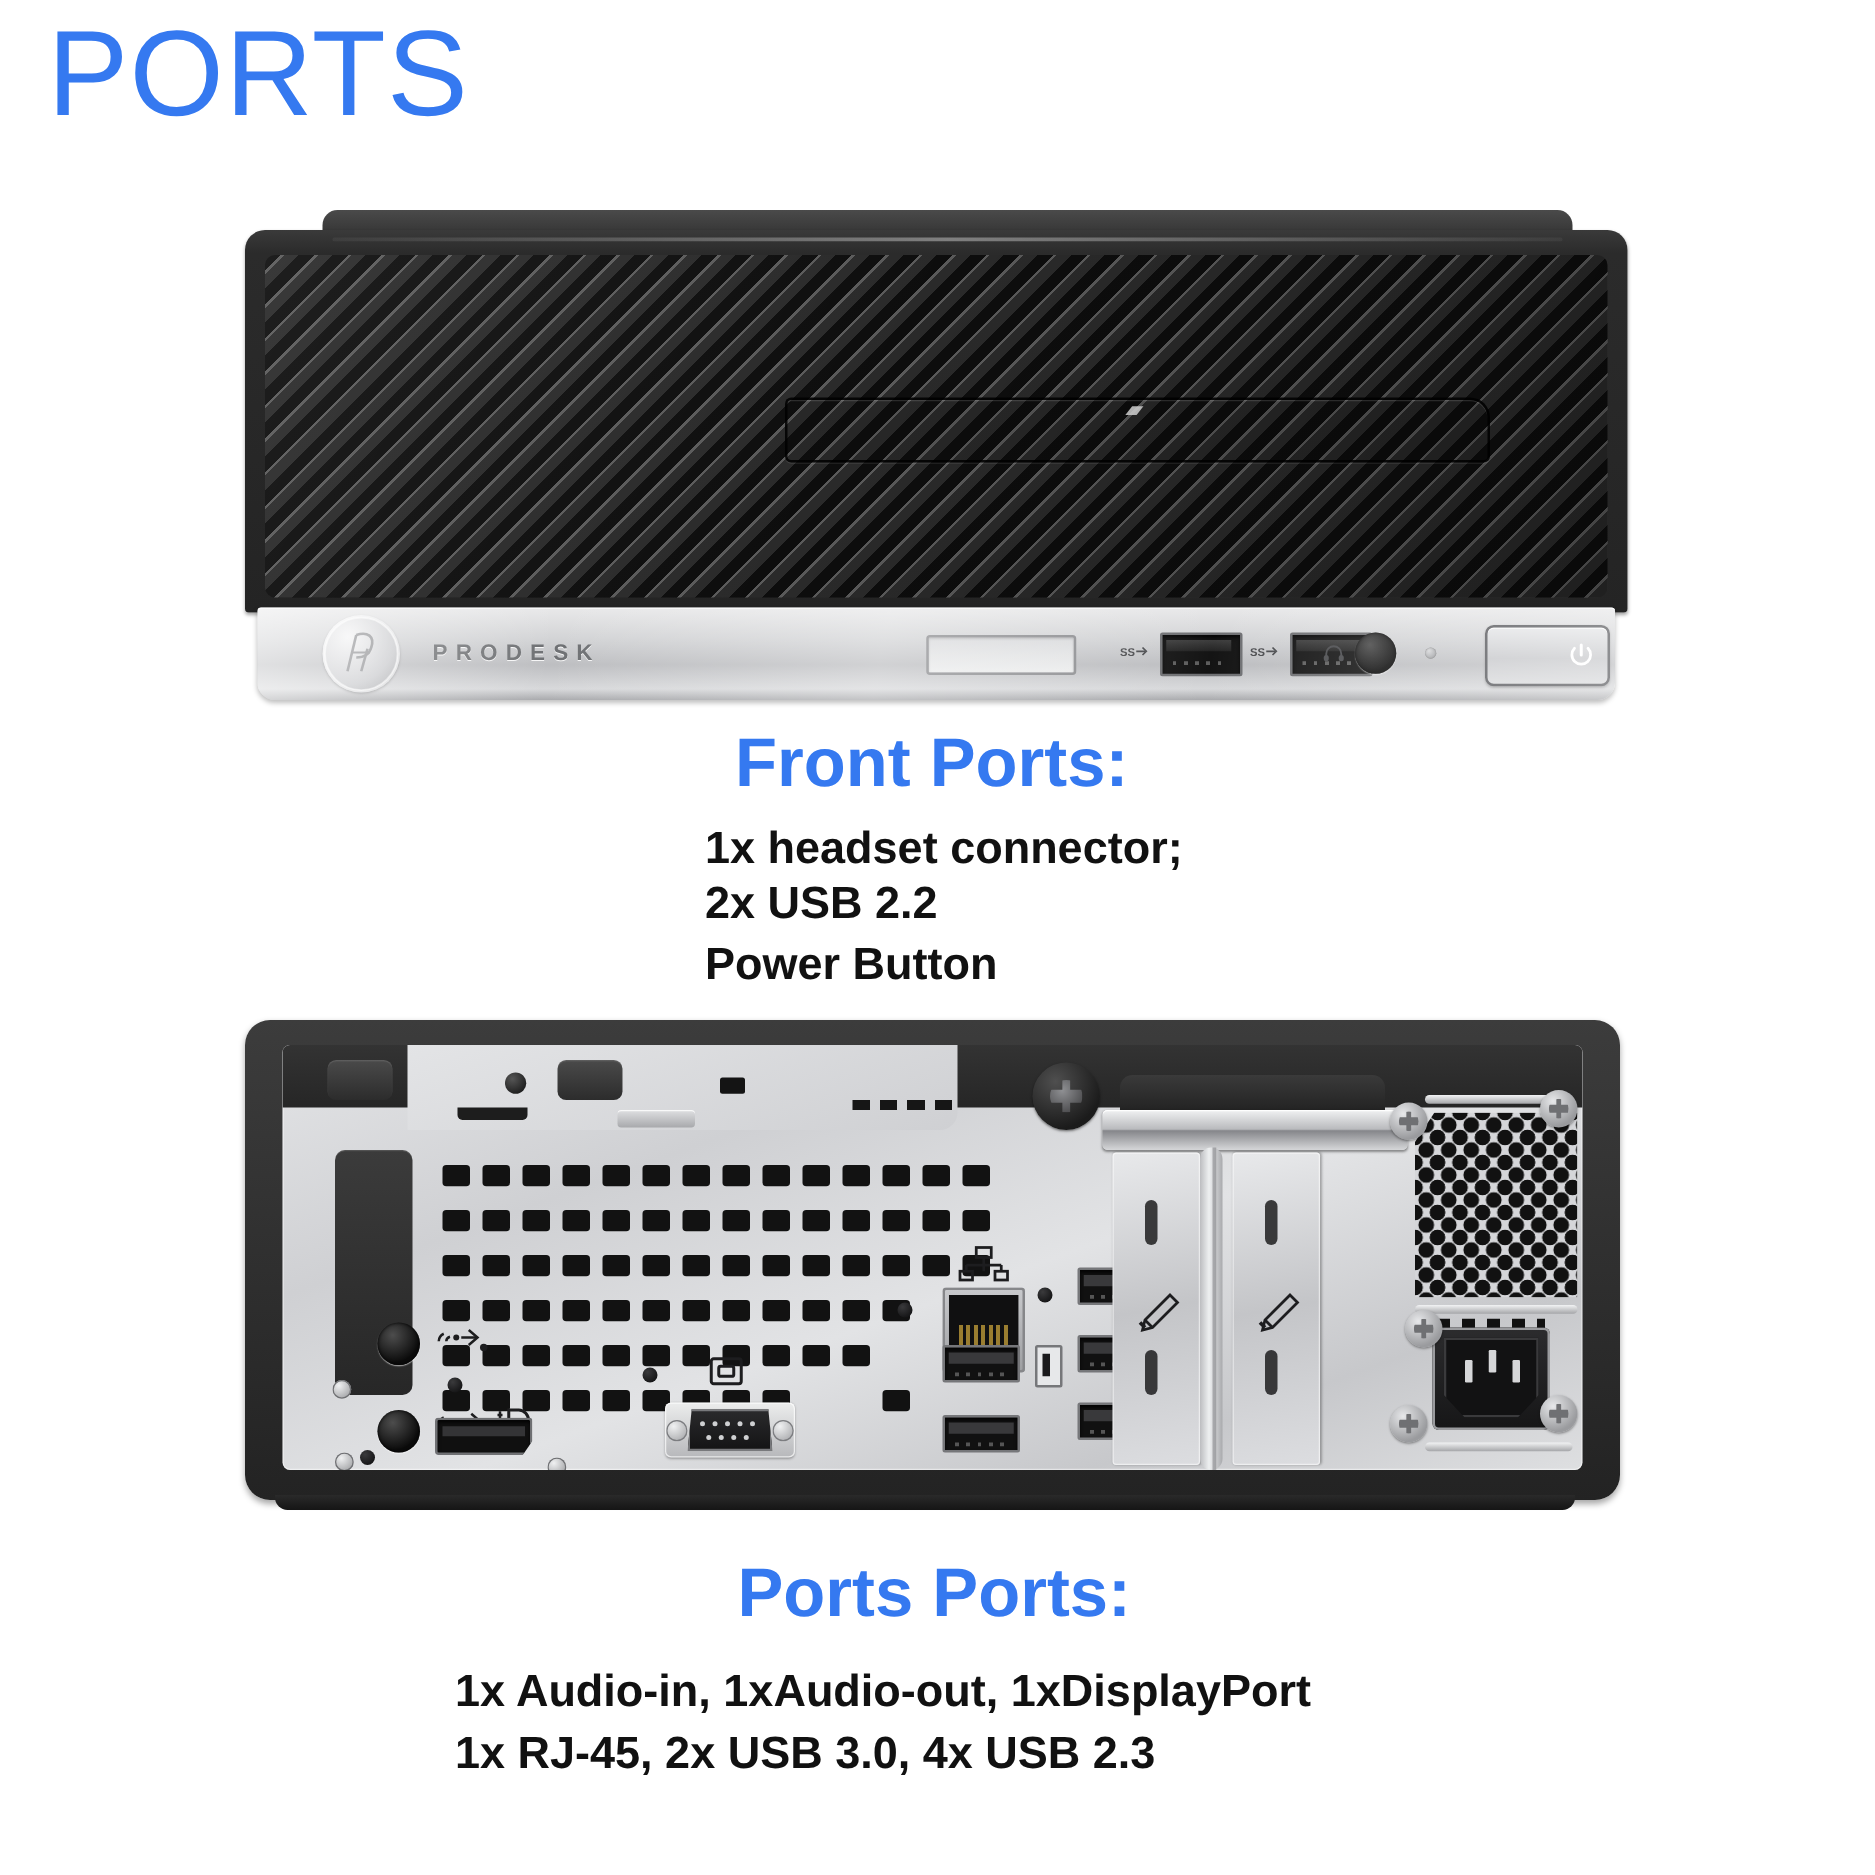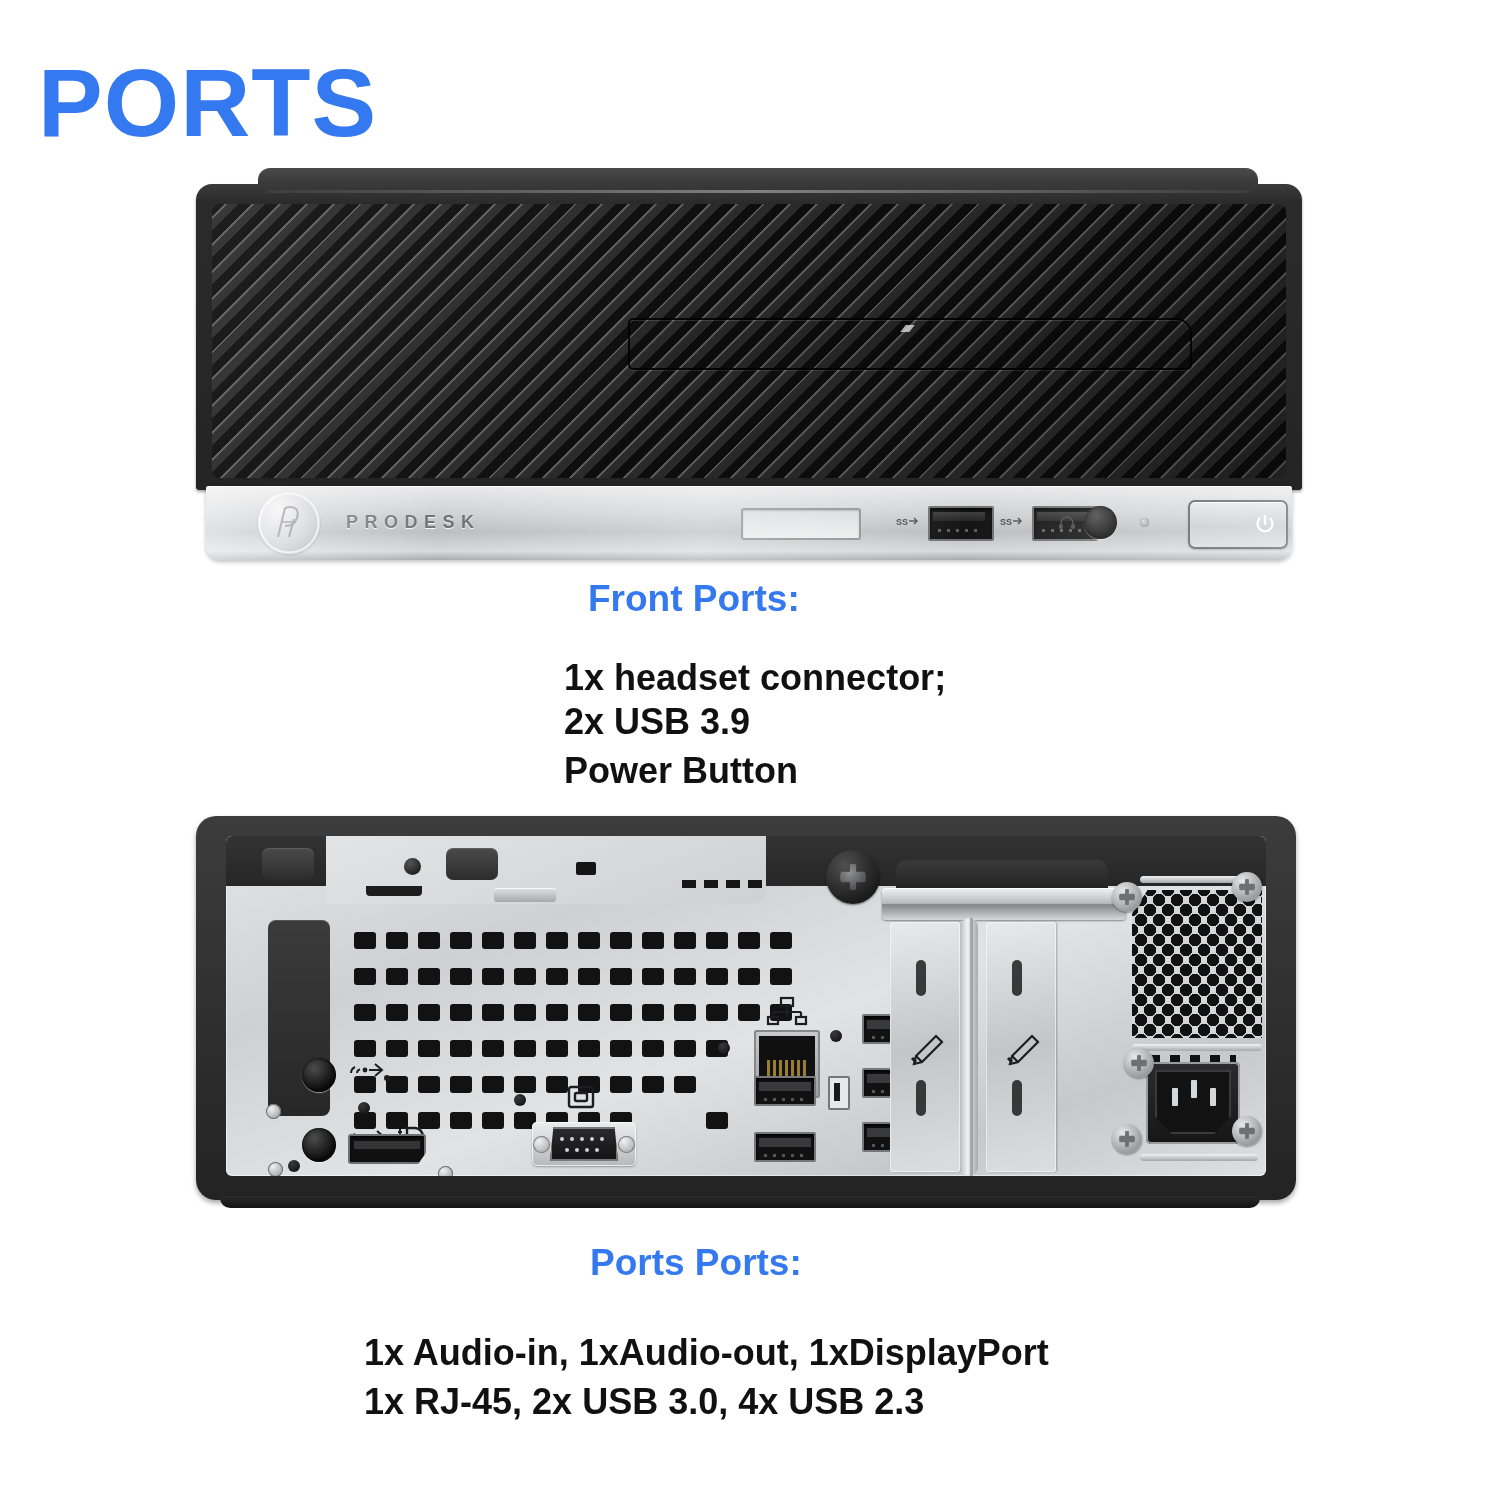--- a/index.html
+++ b/index.html
@@ -5,27 +5,27 @@
   html,body{margin:0;padding:0;background:#ffffff;}
   body{
     width:1500px;height:1500px;position:relative;overflow:hidden;
     font-family:"Liberation Sans","DejaVu Sans",sans-serif;
     -webkit-font-smoothing:antialiased;
   }
 
   
   #title{
     position:absolute;left:38px;top:8px;
-    font-size:97px;font-weight:bold;letter-spacing:1px;
-    color:#3579f0;line-height:1.05;margin-top:44px;
+    font-size:97px;font-weight:normal;letter-spacing:1px;
+    color:#3579f0;line-height:1.05;
   }
 
   
   .sec-head{
-    position:absolute;font-size:37px;font-weight:bold;color:#3579f0;
+    position:absolute;font-size:55px;font-weight:bold;color:#3579f0;
     white-space:nowrap;
   }
   .spec-line{
     position:absolute;font-size:36px;font-weight:bold;color:#111;
     white-space:nowrap;
   }
 
   
   #front{
     position:absolute;left:196px;top:168px;width:1106px;height:392px;
@@ -468,21 +468,21 @@
         <path d="M11 3 V11" stroke="#ffffff" stroke-width="2.4" stroke-linecap="round" fill="none"></path>
         <path d="M5.6 5.6 a7.5 7.5 0 1 0 10.8 0" stroke="#ffffff" stroke-width="2.2" fill="none" stroke-linecap="round"></path>
       </svg>
     </div>
     <div id="front-bezel-shine"></div>
   </div>
 </div>
 
 <div class="sec-head" style="left:588px;top:578px">Front Ports:</div>
 <div class="spec-line" style="left:564px;top:657px">1x headset connector;</div>
-<div class="spec-line" style="left:564px;top:701px">2x USB 3.9</div>
+<div class="spec-line" style="left:564px;top:701px">2x USB 2.2</div>
 <div class="spec-line" style="left:564px;top:750px">Power Button</div>
 
 <div id="rear">
   <div id="rear-shell"></div>
   <div id="rear-foot"></div>
 
   <div id="rear-plate">
 
     <div id="rear-topbar"></div>
     <div id="rear-topbar-cut"></div>

